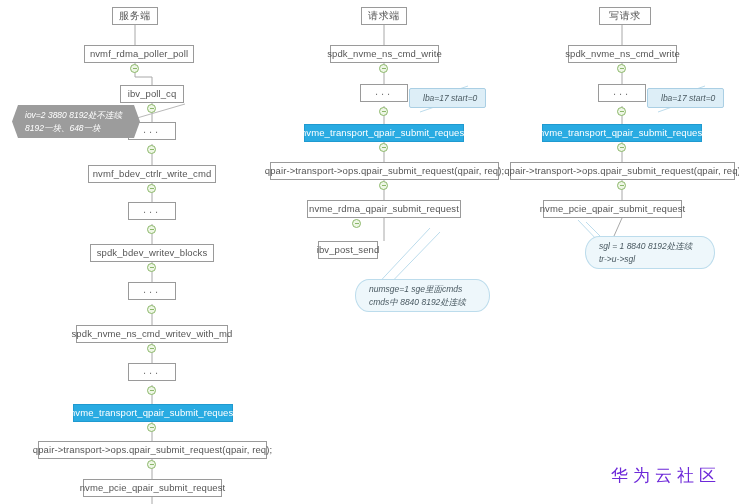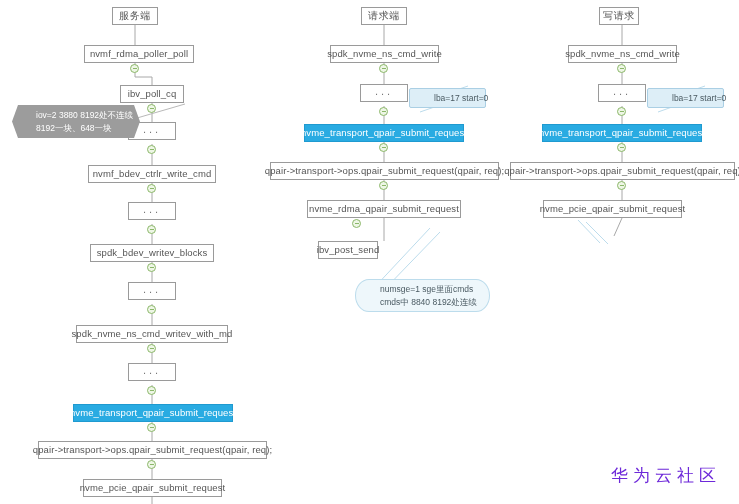--- a/index.html
+++ b/index.html
@@ -62,24 +62,25 @@
     left: 1.5px; top: 3px;
     width: 4px; height: 1px;
     background: #8cb86a;
   }
 
   
   .callout {
     position: absolute;
     font-size: 8.5px;
     line-height: 1.45;
-    padding: 4px 24px;
+    padding: 4px 13px;
     white-space: pre;
     display: flex;
     align-items: center;
+    font-style: italic;
   }
   .callout.gray {
     background: #9c9c9c;
     color: #ffffff;
     -webkit-clip-path: polygon(6px 0, calc(100% - 6px) 0, 100% 50%, calc(100% - 6px) 100%, 6px 100%, 0 50%);
     clip-path: polygon(6px 0, calc(100% - 6px) 0, 100% 50%, calc(100% - 6px) 100%, 6px 100%, 0 50%);
   }
   .callout.blue {
     background: #ddeef7;
     color: #4a5a62;
@@ -211,33 +212,35 @@
   <div class="node" style="left:307px; top:200px; width:154px;">nvme_rdma_qpair_submit_request</div>
   <div class="marker" style="left:352px; top:219px;"></div>
 
   <div class="node" style="left:318px; top:241px; width:60px;">ibv_post_send</div>
 
   <div class="callout blue" style="left:409px; top:88px; width:77px; height:20px;">lba=17 start=0</div>
 
   <div class="callout hex" style="left:355px; top:279px; width:135px; height:33px;">numsge=1 sge里面cmds
 cmds中 8840 8192处连续</div>
 
-  <div class="node cn" style="left:599px; top:7px; width:40px;">写请求</div>
+  <div class="node cn" style="left:599px; top:7px; width:52px;">写请求</div>
 
   <div class="node" style="left:568px; top:45px; width:109px;">spdk_nvme_ns_cmd_write</div>
   <div class="marker" style="left:617px; top:64px;"></div>
 
   <div class="node ellipsis" style="left:598px; top:84px; width:48px;">...</div>
   <div class="marker" style="left:617px; top:107px;"></div>
 
   <div class="node hl" style="left:542px; top:124px; width:160px;">nvme_transport_qpair_submit_request</div>
   <div class="marker" style="left:617px; top:143px;"></div>
 
   <div class="node" style="left:510px; top:162px; width:225px;">qpair-&gt;transport-&gt;ops.qpair_submit_request(qpair, req)</div>
   <div class="marker" style="left:617px; top:181px;"></div>
 
   <div class="node" style="left:543px; top:200px; width:139px;">nvme_pcie_qpair_submit_request</div>
 
   <div class="callout blue" style="left:647px; top:88px; width:77px; height:20px;">lba=17 start=0</div>
 
+  <div class="callout hex" style="left:585px; top:236px; width:130px; height:33px;">sgl = 1 8840 8192处连续
+tr-&gt;u-&gt;sgl</div>
 
   <div class="watermark">华为云社区</div>
 </div>
 
 </body></html>

